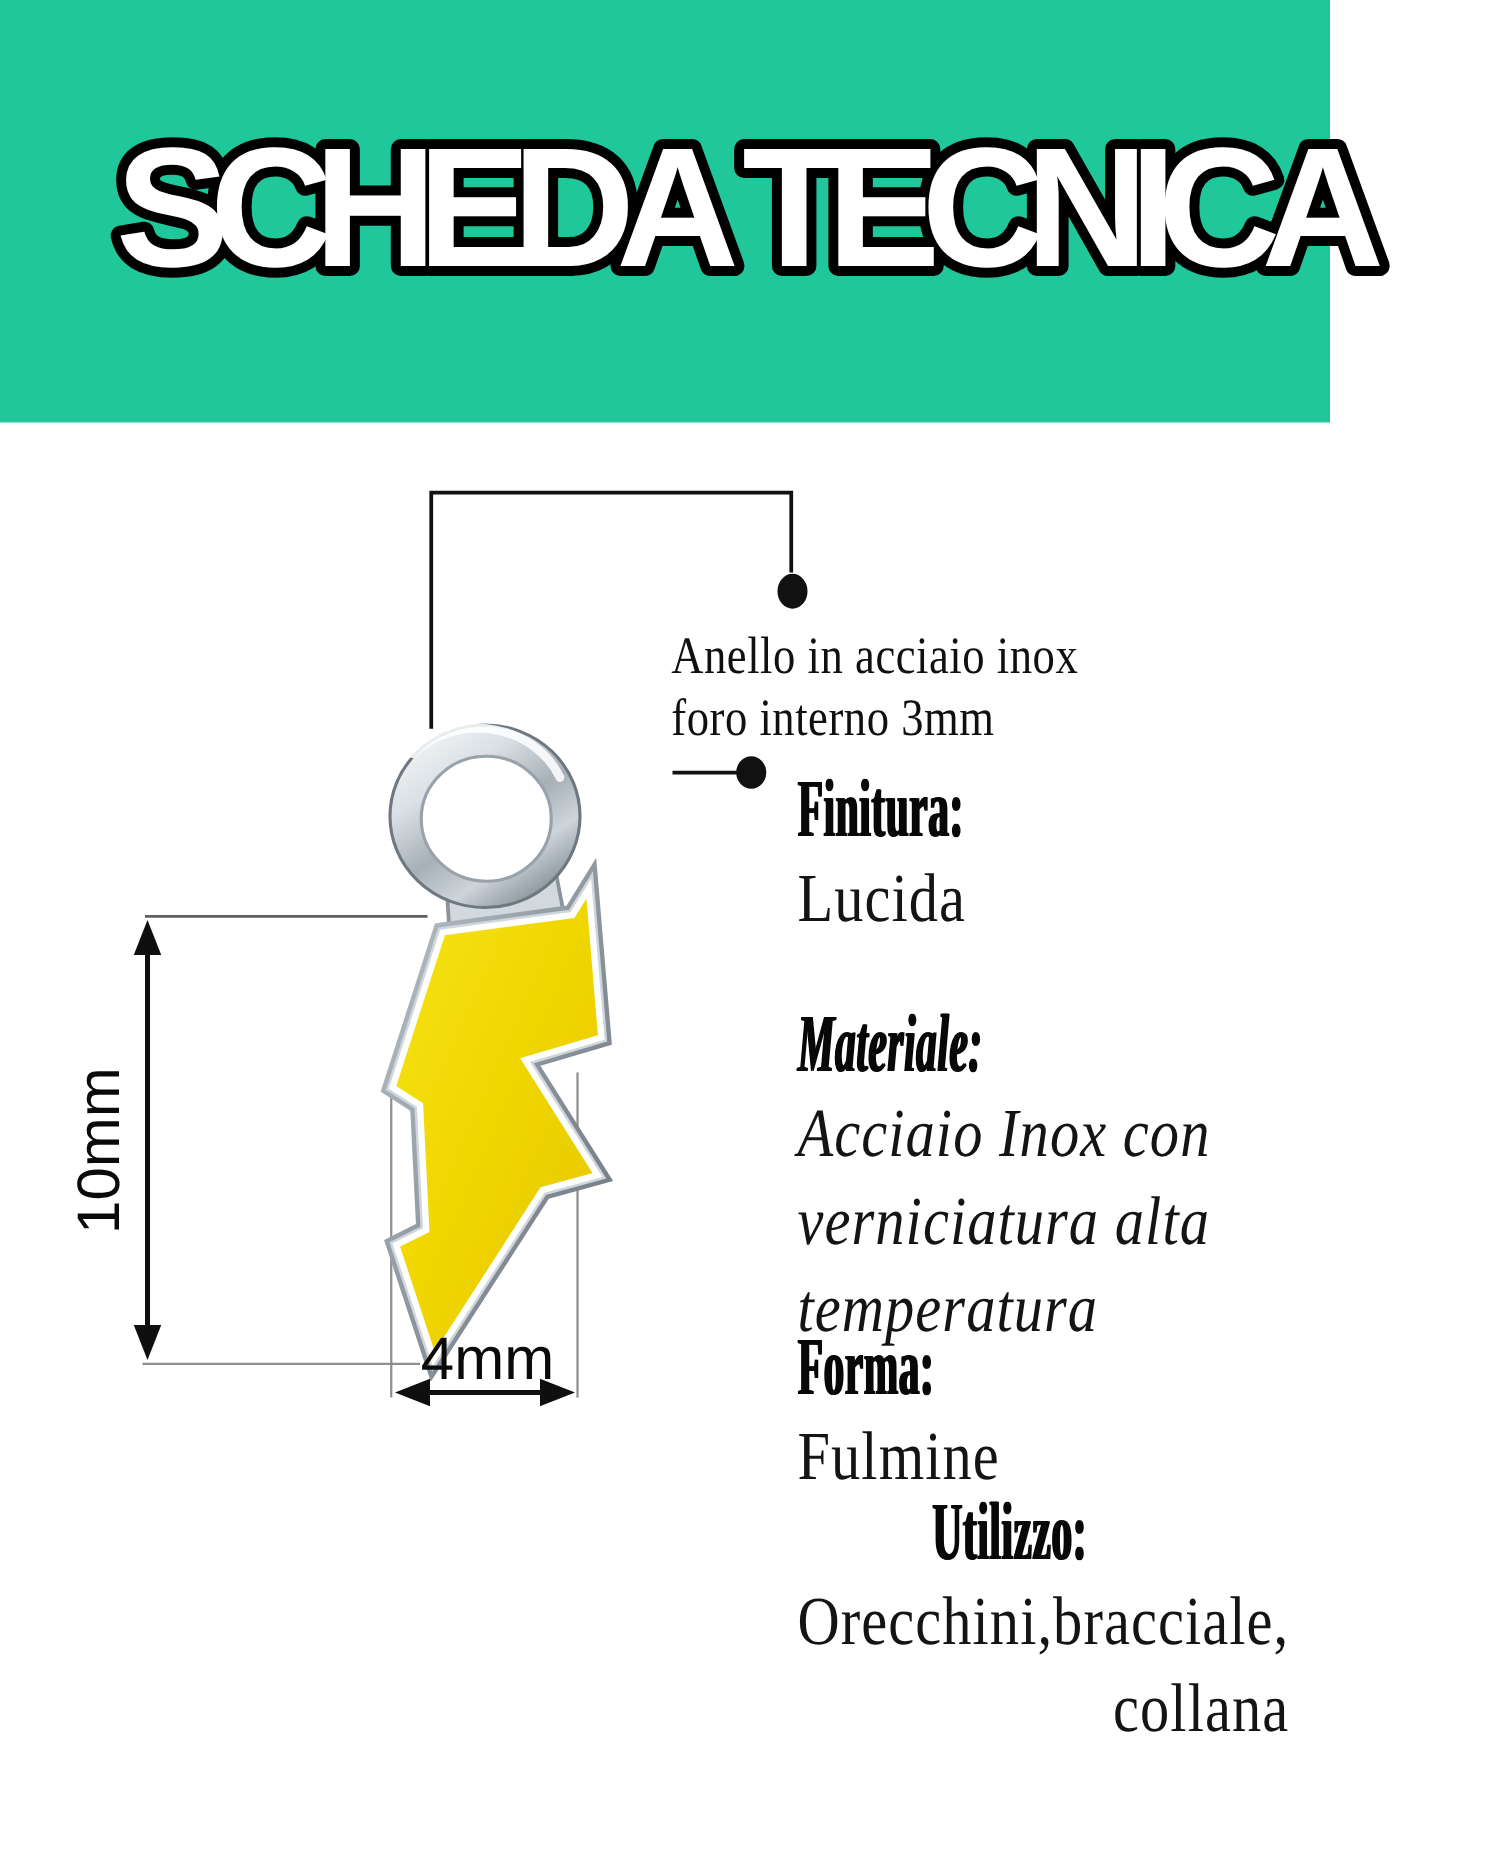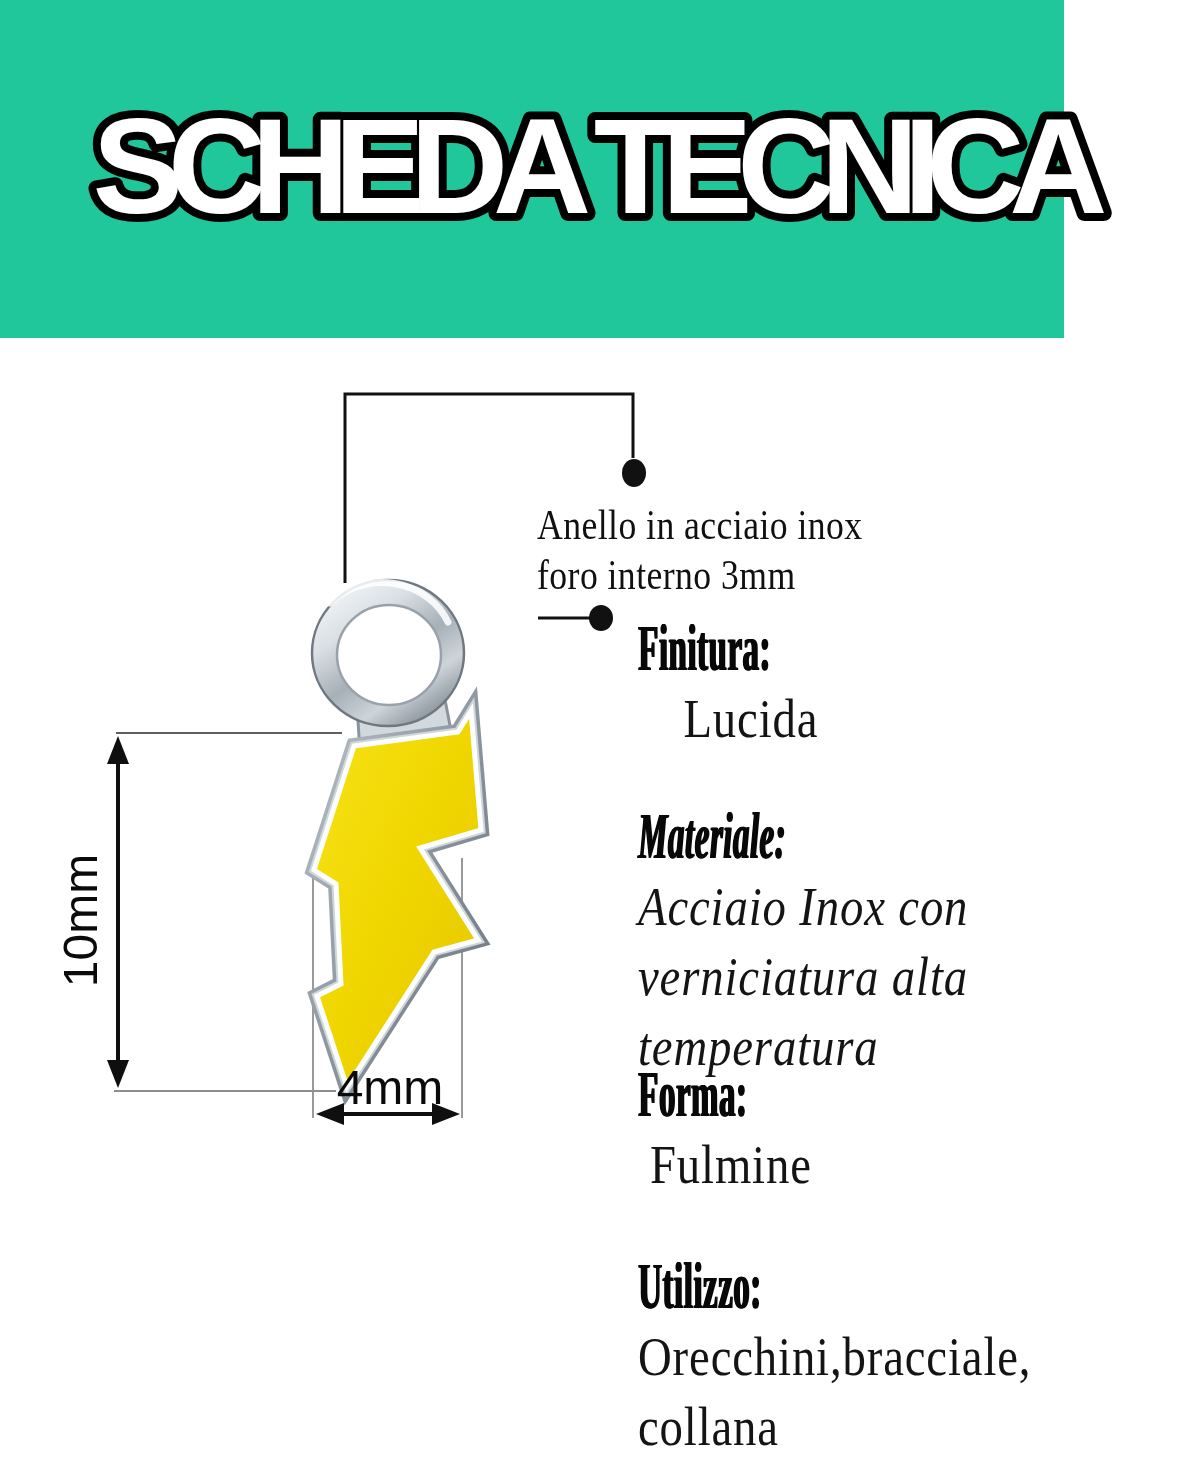--- a/index.html
+++ b/index.html
@@ -30,24 +30,24 @@
     transform:scaleX(0.5);transform-origin:left top;
     text-shadow:2px 0 0 #080808, -1px 0 0 #080808;
     letter-spacing:1px;
   }
   .spec .vwrap{
     transform:scaleX(0.85);transform-origin:left top;
   }
   .spec .v{
     font-size:55px;line-height:70px;color:#141414;letter-spacing:1px;
   }
-  #spec-finitura{top:612px;text-align:center;}
+  #spec-finitura{top:612px;}
   #spec-materiale{top:800px;font-style:italic;}
-  #spec-forma{top:1058px;text-align:center;}
-  #spec-utilizzo{top:1250px;}
+  #spec-forma{top:1058px;}
+  #spec-utilizzo{top:1190px;text-align:right;}
 
   .dim-label{
     position:absolute;z-index:2;color:#0a0a0a;
     font-family:"Liberation Sans", sans-serif;font-size:48px;
     text-align:center;white-space:nowrap;
   }
   #dim-height-label{
     left:-10px;top:893px;width:180px;
     transform:rotate(-90deg);
   }

